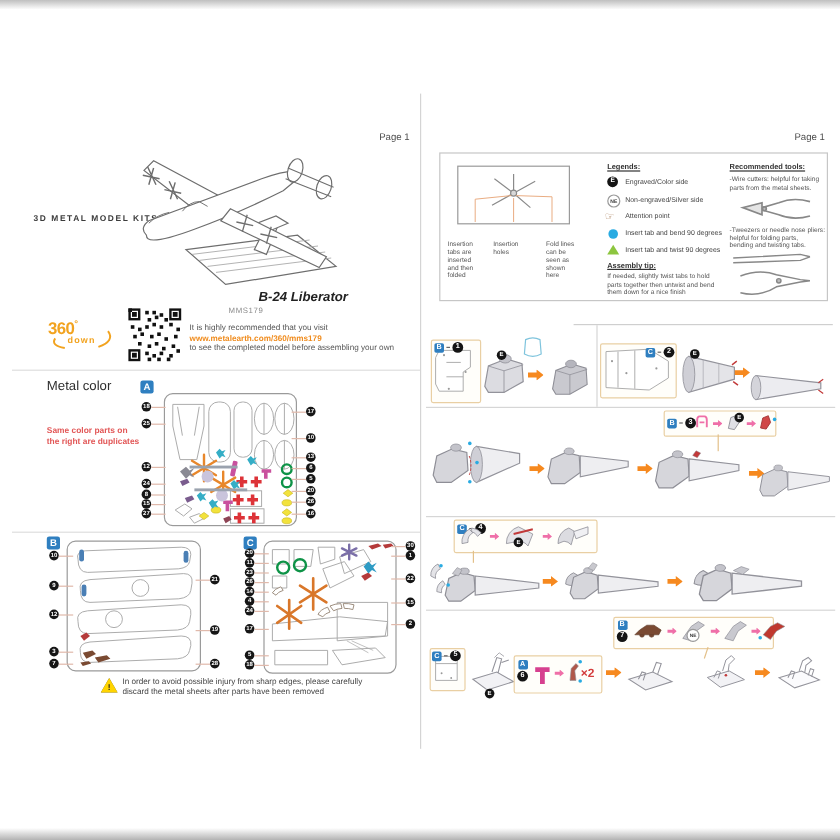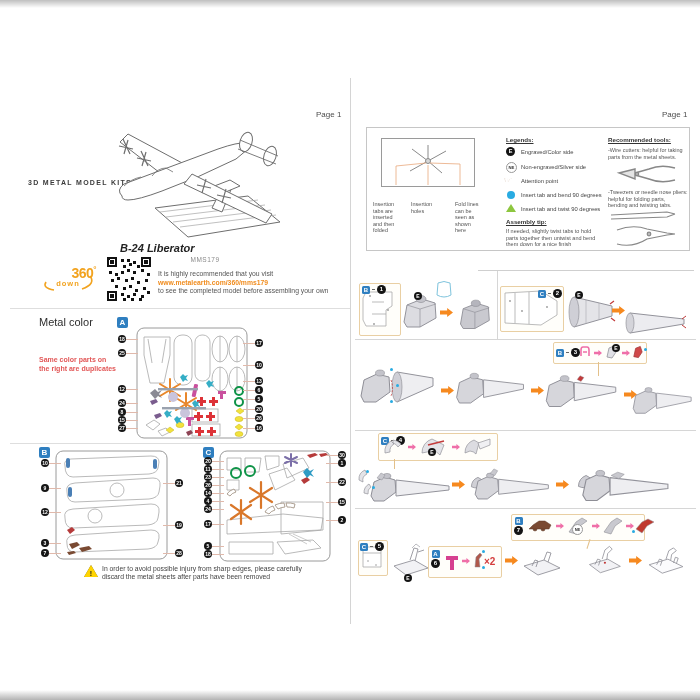--- a/index.html
+++ b/index.html
@@ -8,25 +8,25 @@
   .abs{position:absolute}
   .grad-top{position:absolute;left:0;top:0;width:700px;height:8px;background:linear-gradient(#bfbfbf,#fff)}
   .grad-bot{position:absolute;left:0;bottom:0;width:700px;height:10px;background:linear-gradient(#fff,#b3b3b3)}
   .vdiv{position:absolute;left:350px;top:78px;width:1px;height:546px;background:#d4d4d4}
   .hline{position:absolute;height:1px;background:#dedede}
   .rowline{position:absolute;left:355px;width:341px;height:1px;background:#d6d6d6}
   .pagelab{position:absolute;font-size:8px;color:#4d4d4d}
   
   .logo{position:absolute;left:27px;top:116px;font-size:27px;font-weight:700;line-height:25px;color:#6CBE45;letter-spacing:-.5px}
   .tagline{position:absolute;left:28px;top:179px;font-size:7px;font-weight:700;color:#3b3b3b;letter-spacing:1.3px}
-  .mtitle{position:absolute;left:120px;top:242px;width:170px;text-align:left;font-size:11px;font-weight:700;font-style:italic;color:#222}
+  .mtitle{position:absolute;left:120px;top:242px;width:170px;text-align:right;font-size:11px;font-weight:700;font-style:italic;color:#222}
   .msku{position:absolute;left:120px;top:256px;width:170px;text-align:center;font-size:6.5px;color:#8a8a8a;letter-spacing:.5px}
   .note{position:absolute;left:158px;top:270px;width:178px;font-size:6.8px;line-height:8.6px;color:#555}
   .note .url{color:#F08C1E;font-weight:700}
-  .b360n{position:absolute;left:0;top:3px;width:56px;text-align:right;font-size:14px;font-weight:700;color:#F2A31F;letter-spacing:-.5px}
+  .b360n{position:absolute;left:0;top:3px;width:56px;text-align:left;font-size:14px;font-weight:700;color:#F2A31F;letter-spacing:-.5px}
   .b360d{font-size:8px;vertical-align:super}
   .b360v{position:absolute;left:0;top:17px;width:56px;text-align:center;font-size:7.5px;font-weight:700;color:#F2A31F;letter-spacing:1px}
   
   .msheading{position:absolute;left:39px;top:316px;font-size:11px;color:#2e2e2e}
   .dupnote{position:absolute;left:39px;top:356px;font-size:7px;line-height:8.5px;font-weight:700;color:#E25757}
   .slab{position:absolute;width:11px;height:11px;border-radius:2px;background:#2F7FC0;color:#fff;font-size:8px;font-weight:700;text-align:center;line-height:11px}
   .pnum{position:absolute;width:8px;height:8px;border-radius:50%;background:#161616;color:#fff;font-size:5px;line-height:8px;text-align:center;font-weight:700}
   .pl::after{content:"";position:absolute;left:8px;top:4px;width:12px;height:1px;background:#e0b9ab}
   .pr::after{content:"";position:absolute;right:8px;top:4px;width:12px;height:1px;background:#e0b9ab}
   .warn-txt{position:absolute;left:102px;top:565px;width:210px;font-size:6.8px;line-height:8.4px;color:#444}

